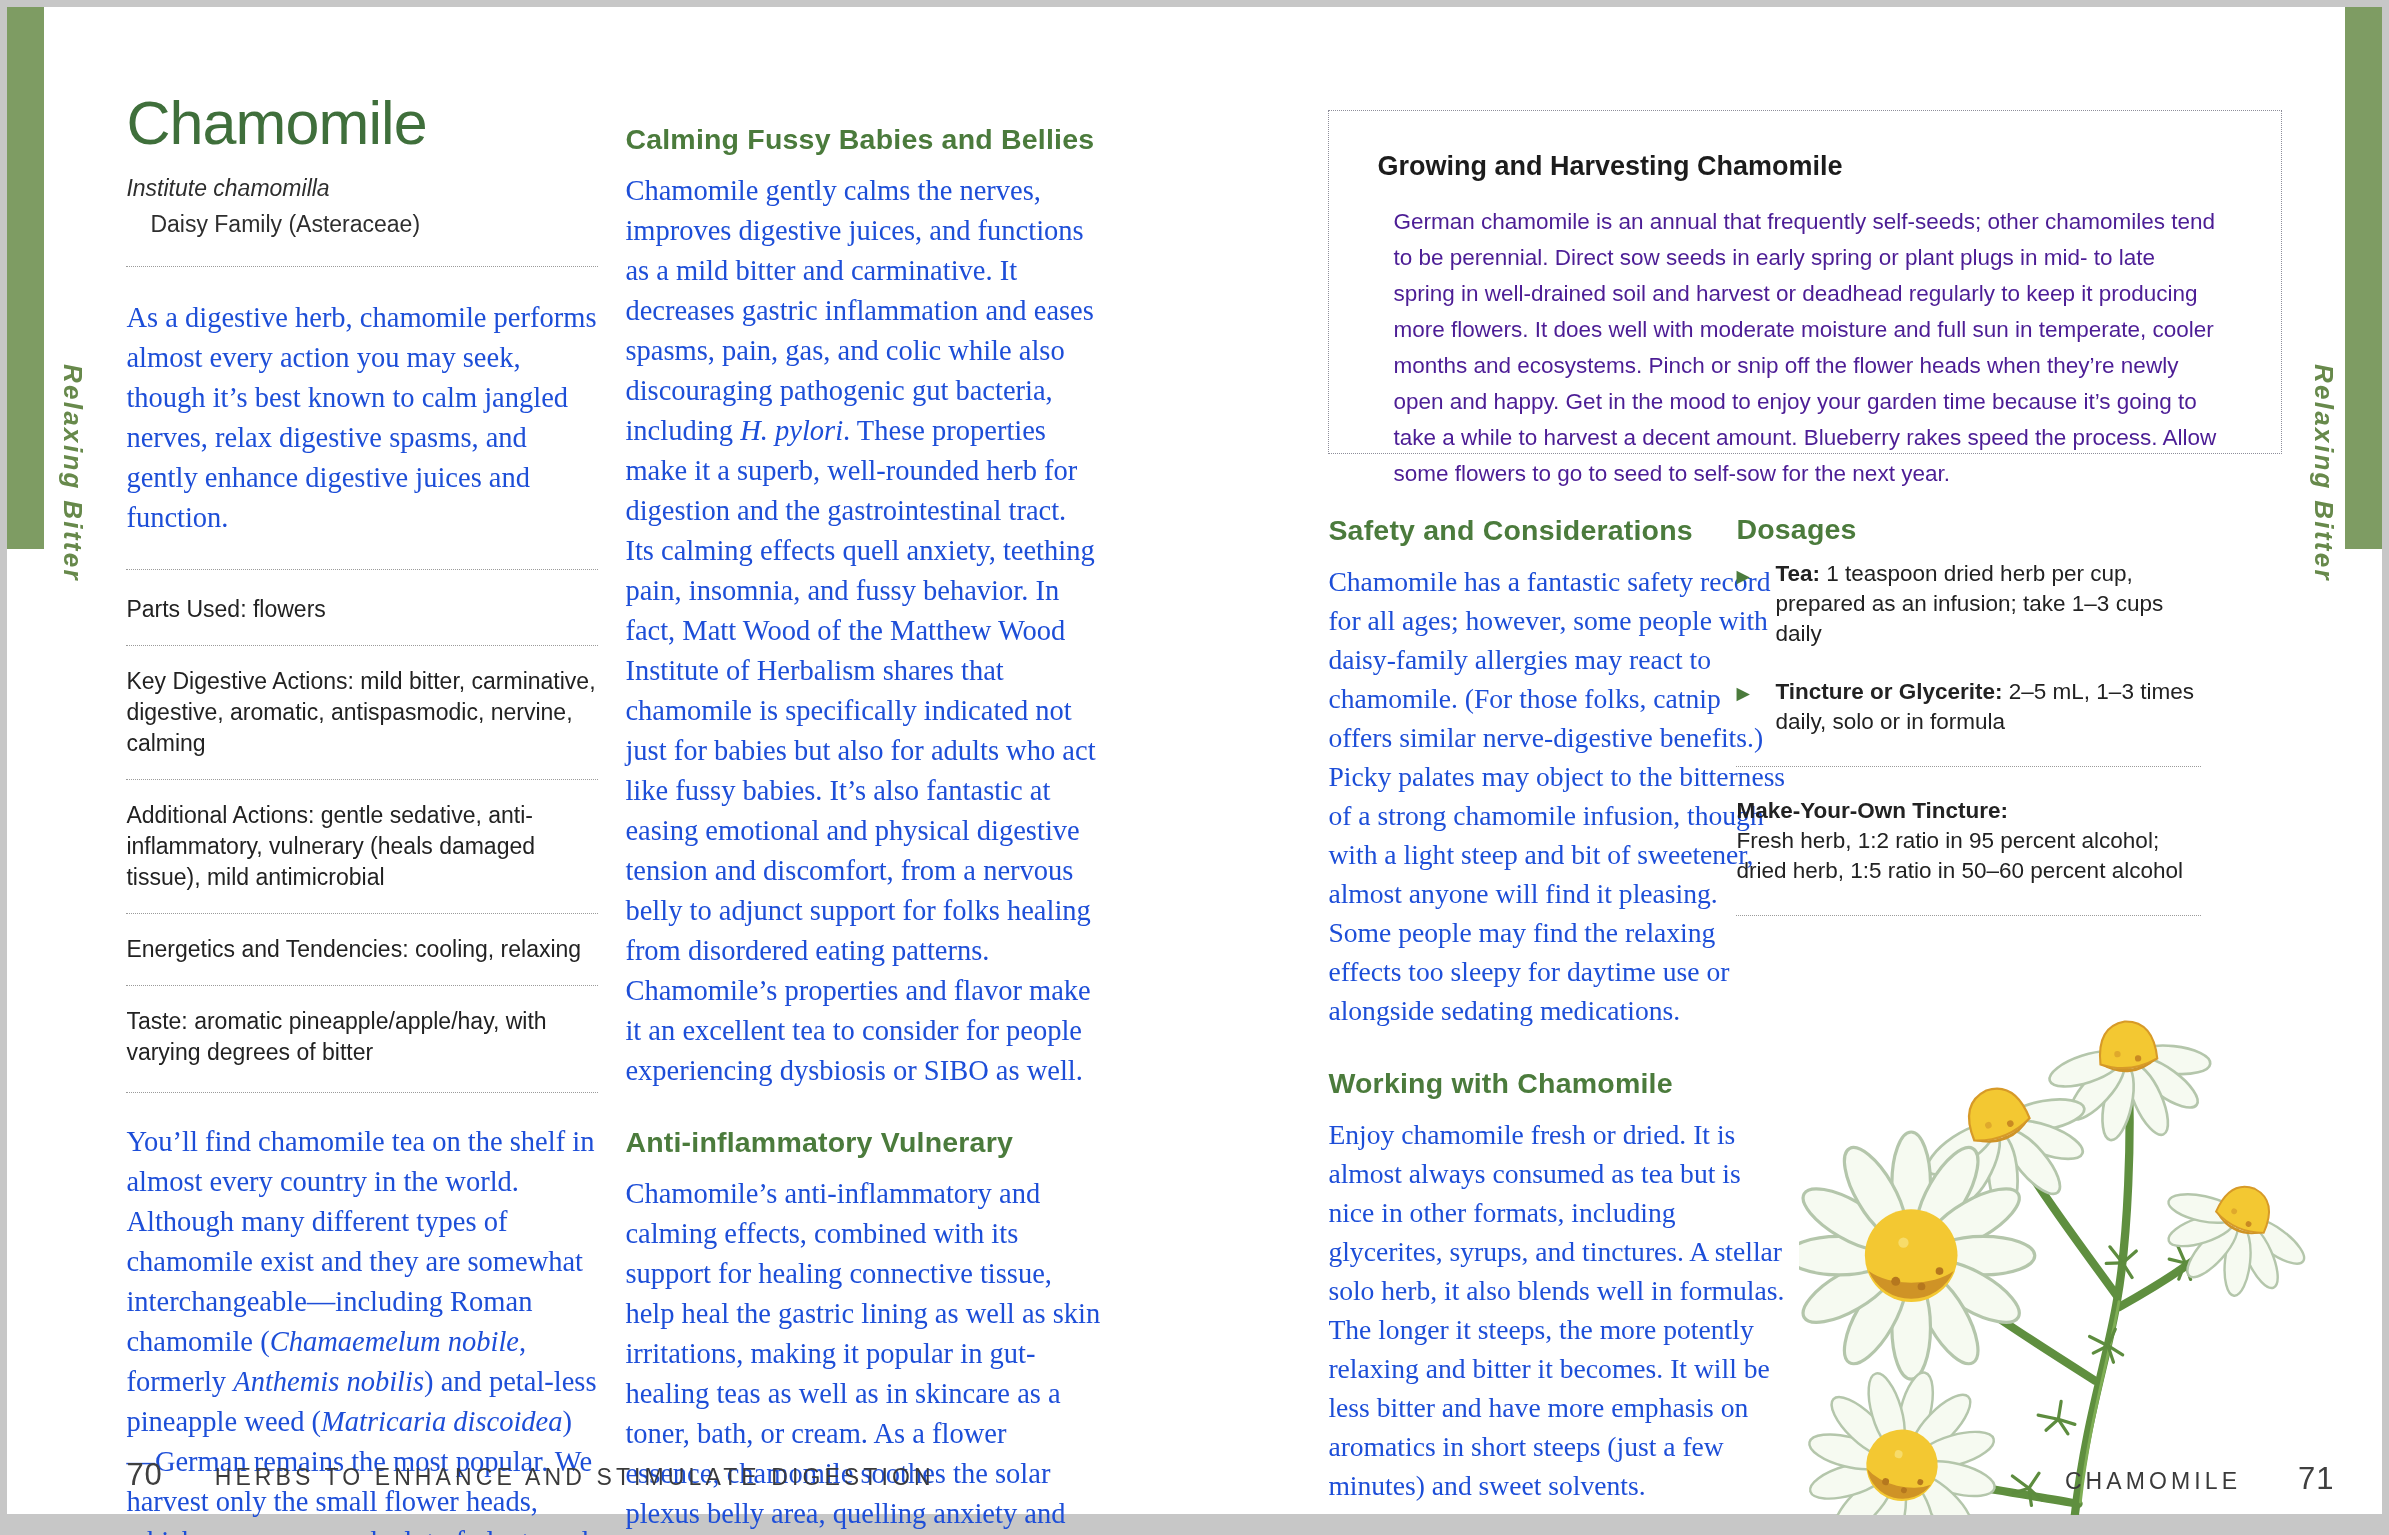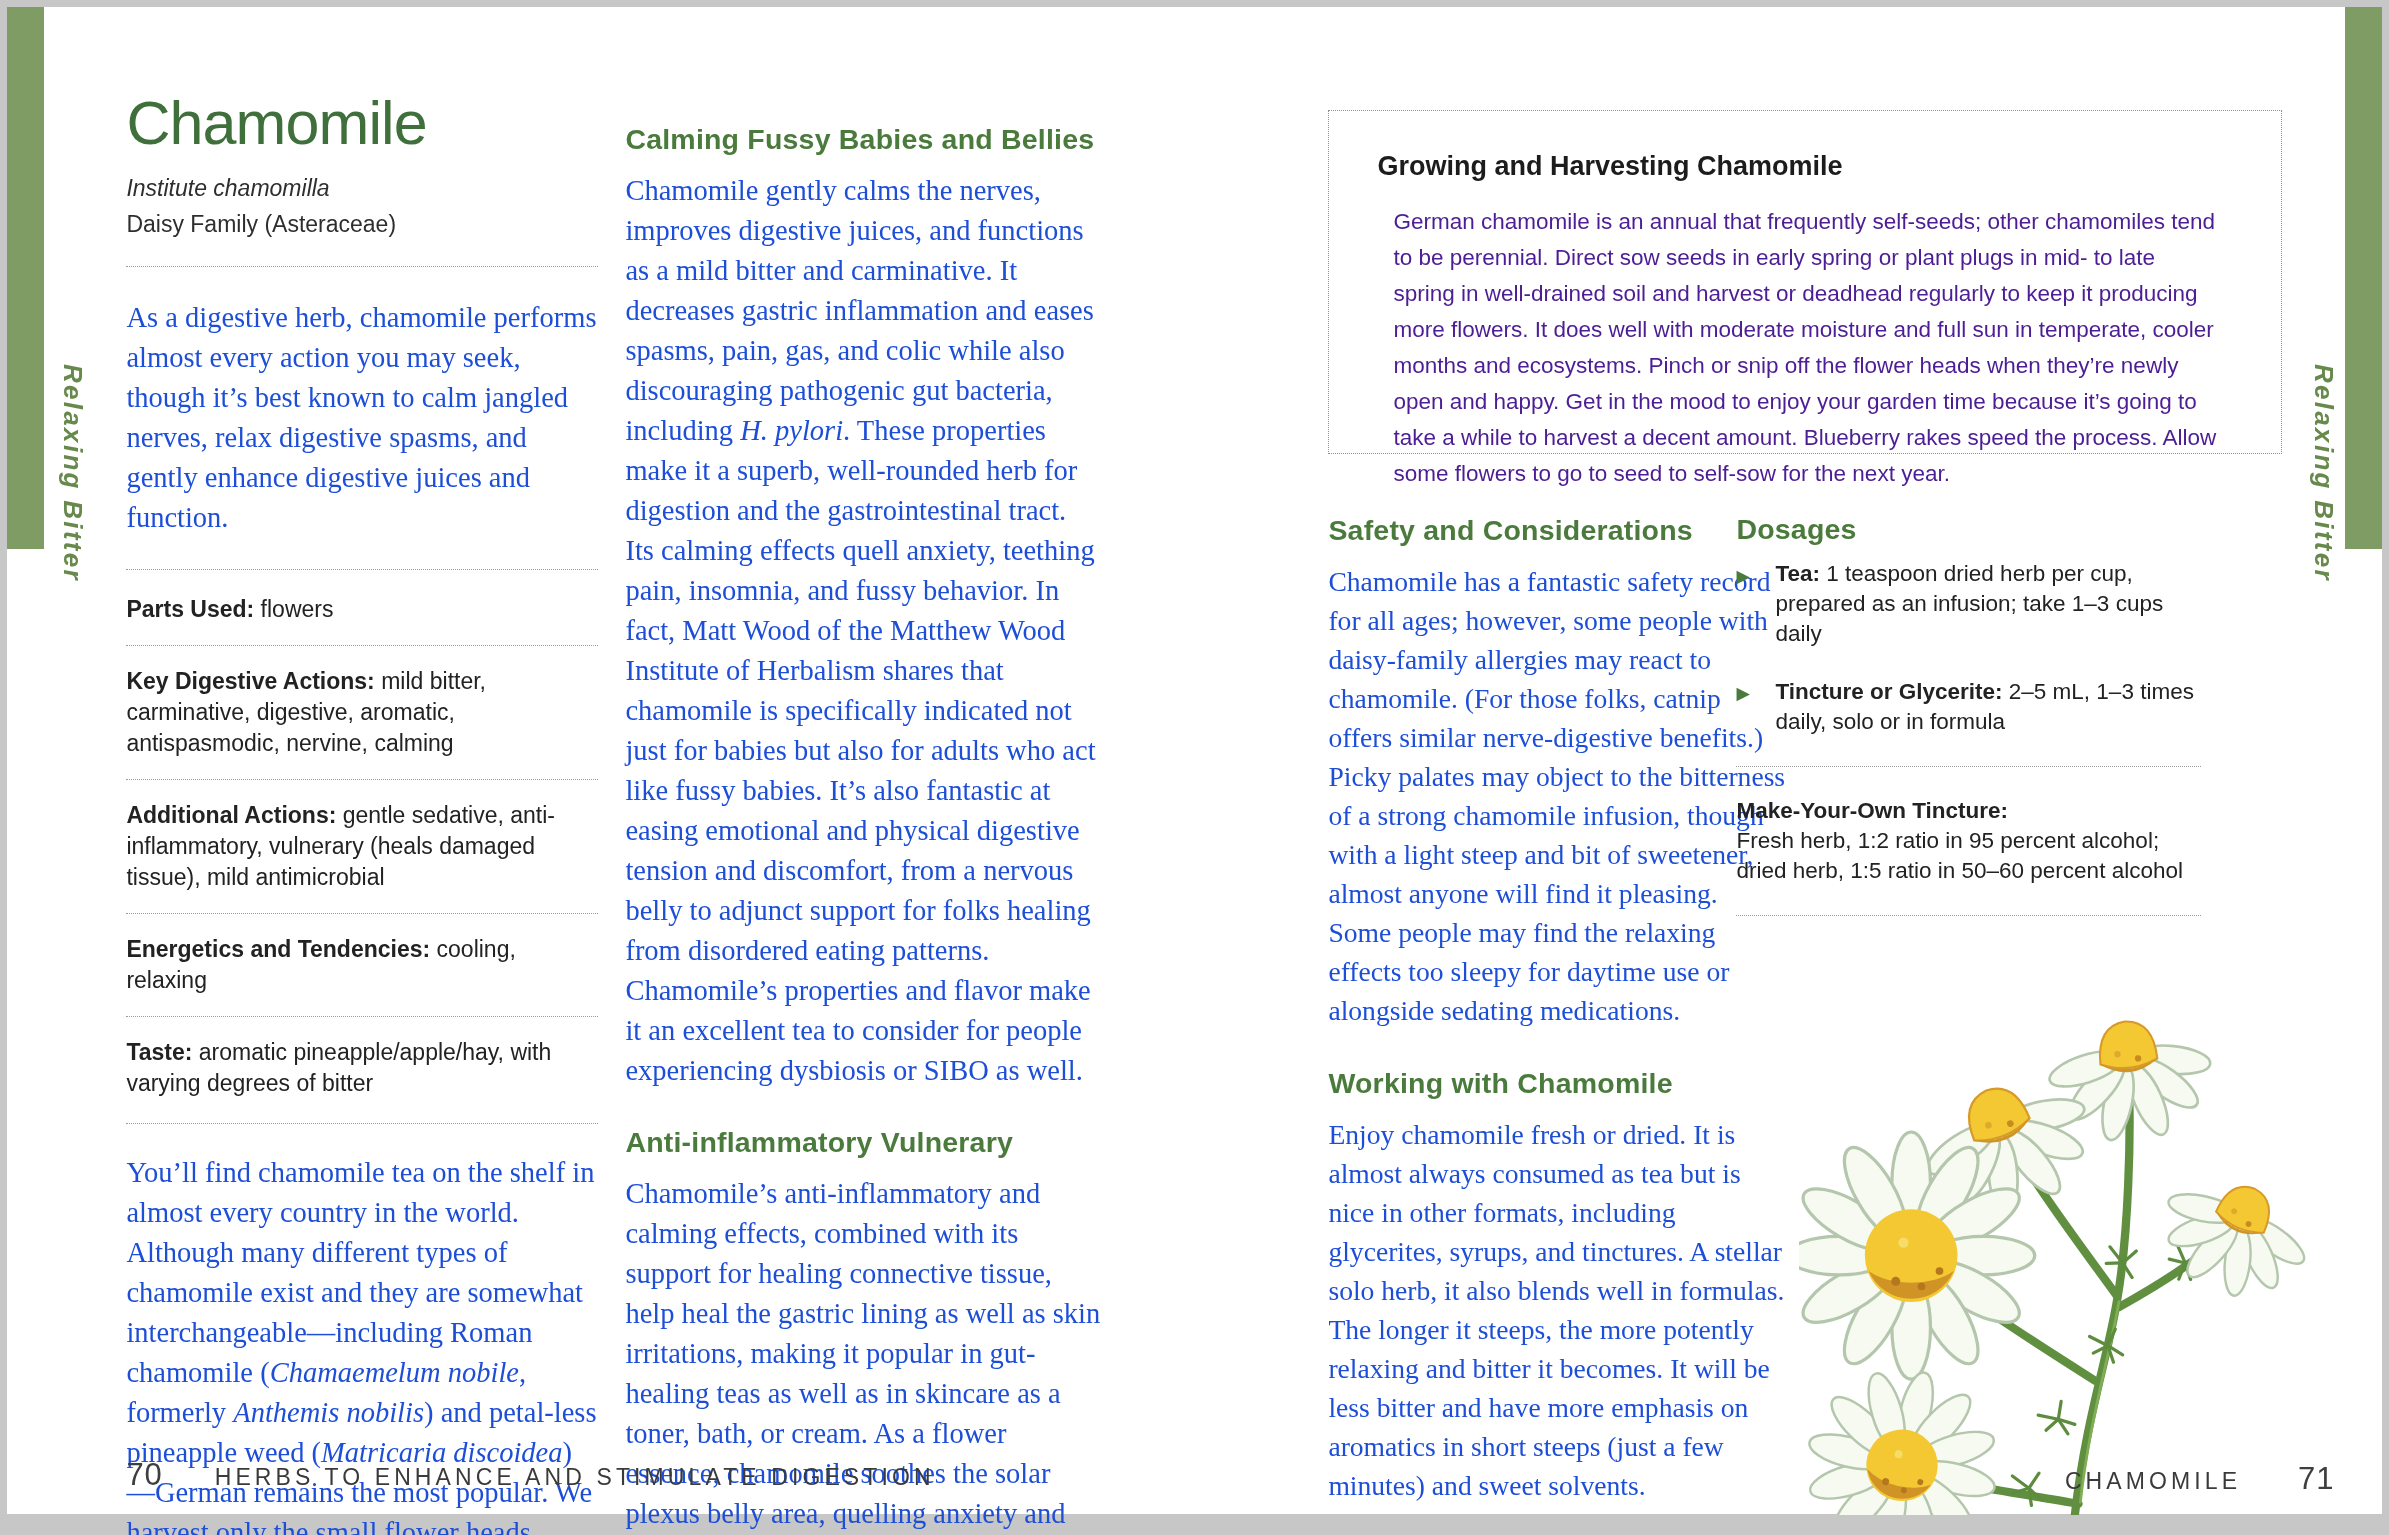--- a/index.html
+++ b/index.html
@@ -24,27 +24,27 @@
   }
   .vtext-left{left:81px;}
   .vtext-right{left:2332px;}
   .serif-p{font-family:"Liberation Serif","DejaVu Serif",serif;font-size:28.5px;line-height:40px;color:#1d4ed8;margin:0;}
   .sec-h{font-size:28.5px;font-weight:bold;color:#4b7b3c;margin:0 0 14.7px 0;letter-spacing:0.2px;}
   .dotleader{border-top:1.8px dotted #9b9b9b;height:0;}
   
   .col1{position:absolute;left:119px;top:81px;width:472px;}
   .title{font-size:61px;font-weight:normal;color:#3f6f3b;margin:0 0 16.5px 0;letter-spacing:-0.9px;}
   .latin{font-size:23px;font-style:italic;color:#2e2e2e;margin-bottom:9.2px;}
-  .family{font-size:23px;color:#2e2e2e;}
+  .family{font-size:23px;color:#2e2e2e;margin-left:24px;}
   .div-a{margin:27.6px 0 31px 0;}
   .div-b{margin:31px 0 24px 0;}
   .div-c{margin:20px 0;}
   .div-d{margin:24px 0 29px 0;}
   .info-row{font-size:23px;line-height:31px;color:#222;}
-  .info-label{font-weight:bold;}
+  .info-label{font-weight:normal;}
   .closing{line-height:40px;}
   
   .col2{position:absolute;left:618px;top:116px;width:476px;}
   .col2 .serif-p{margin-bottom:35px;}
   
   .growbox{
     position:absolute;left:1321px;top:103px;width:954px;height:344px;
     border:1.8px dotted #8e8e9a;box-sizing:border-box;padding:40px 48px;
   }
   .growbox h3{font-size:27px;font-weight:bold;color:#1c1c1c;margin:0 0 22px 0;}

